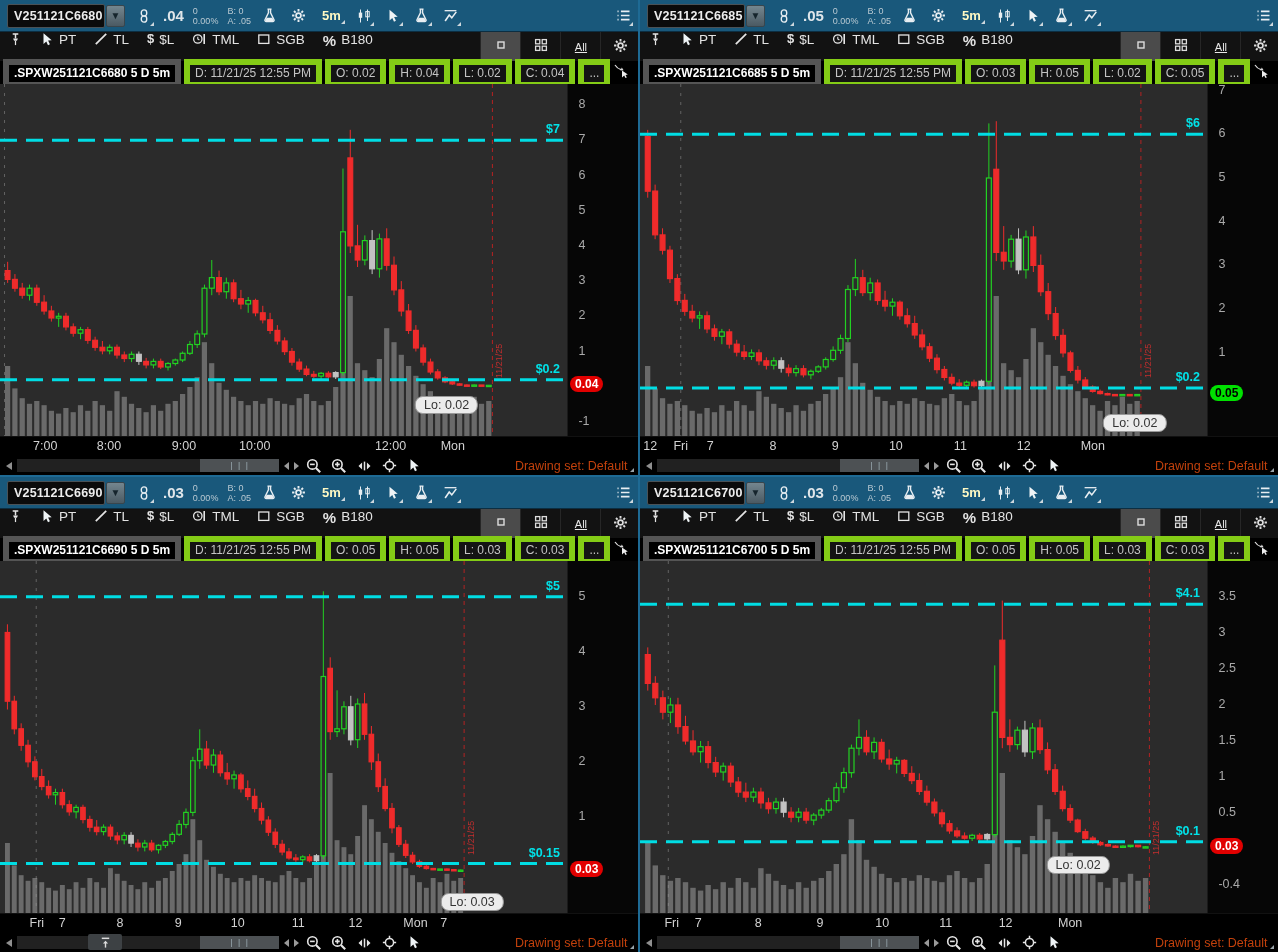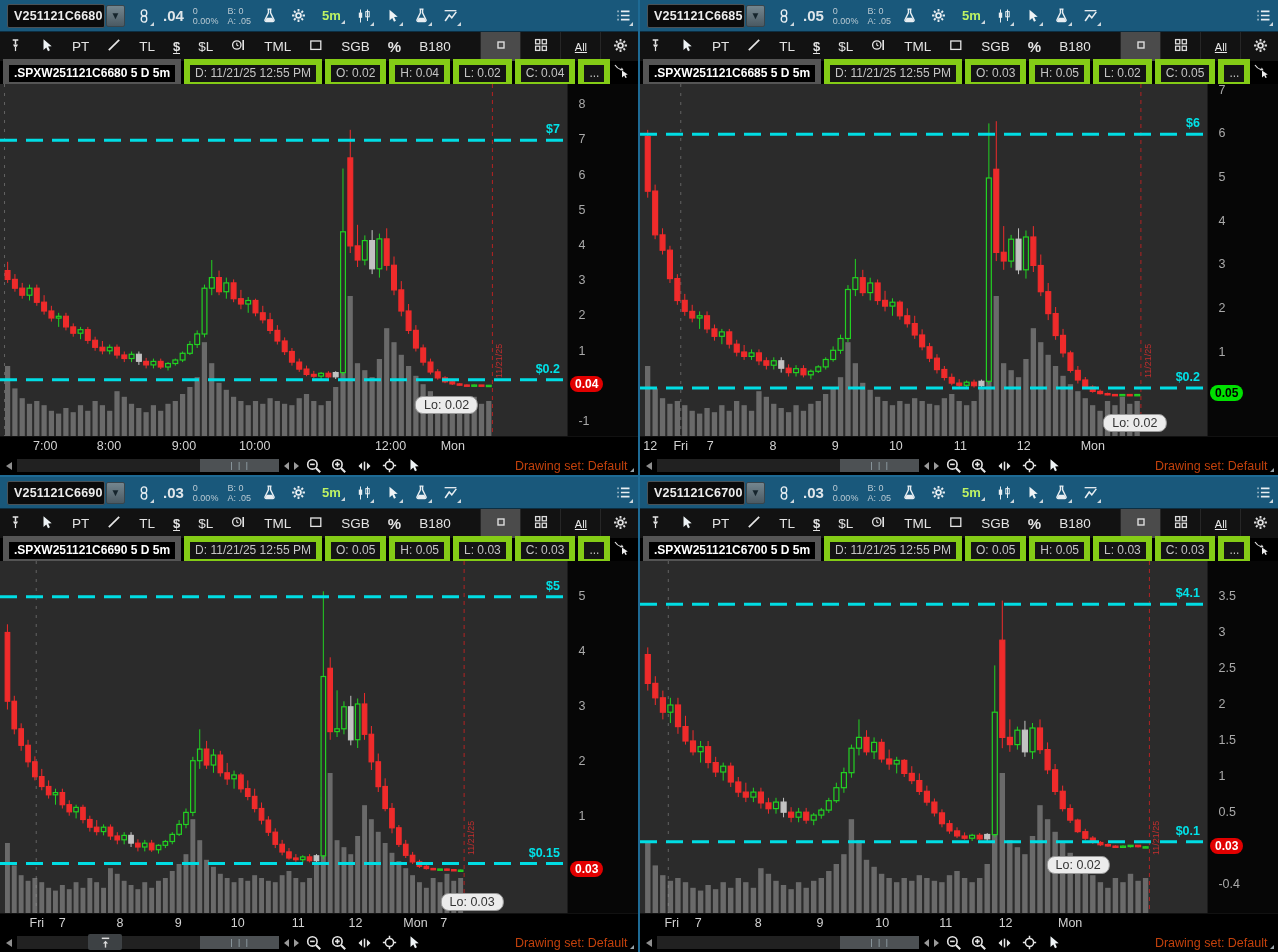--- a/index.html
+++ b/index.html
@@ -6,27 +6,27 @@
   #grid{width:1278px;height:952px;display:grid;grid-template-columns:638px 638px;grid-template-rows:475px 475px;gap:2px;background:#1e6a94;overflow:hidden;}
   .panel{width:638px;height:475px;display:grid;grid-template-rows:32px 30px 22px 352px 20px 19px;background:#000;overflow:hidden;}
   
   .tb1{background:#19587b;display:flex;align-items:center;gap:9px;padding:0 7px;border-bottom:1px solid #0c2e42;}
   .sym{width:90px;height:22px;background:#0b0b0b;border:1px solid #4a5257;border-radius:2px;color:#ededed;font-size:12.5px;font-weight:bold;display:flex;align-items:center;padding-left:6px;letter-spacing:.2px;}
   .symdd{width:19px;height:22px;margin-left:-8px;border:1px solid #39464d;border-radius:2px;background:linear-gradient(#74868f,#4b5a63);color:#15242c;font-size:10px;display:flex;align-items:center;justify-content:center;padding:0;cursor:pointer;}
   .icon{display:inline-flex;align-items:center;justify-content:center;width:20px;height:22px;}
   .icon svg{display:block;}
   .price{font-size:15px;font-weight:bold;color:#dfe6ea;}
   .stack{display:flex;flex-direction:column;font-size:9px;line-height:10px;color:#b9c9d2;}
-  .tf{color:#bef264;font-size:13px;font-weight:bold;padding:2px 4px;}
+  .tf{color:#fef9c3;font-size:13px;font-weight:bold;padding:2px 4px;}
   .sp{flex:1;}
   .corner{position:relative;}
   .corner::after{content:"";position:absolute;right:0;bottom:1px;border-left:4px solid transparent;border-bottom:4px solid #cdd7dd;}
   
   .tb2{background:#121212;display:flex;align-items:center;gap:0;color:#e3e3e3;font-size:13px;border-bottom:1px solid #000;}
-  .tool{display:flex;align-items:center;gap:18px;padding:0 9px;height:100%;cursor:pointer;}
+  .tool{display:flex;gap:5px;padding:0 9px;height:100%;cursor:pointer;}
   .tool .lbl{font-size:13.5px;}
   .dollar{font-size:13px;font-weight:bold;border-bottom:1px solid #e3e3e3;line-height:13px;}
   .rcell{width:39px;height:100%;display:flex;align-items:center;justify-content:center;border-left:1px solid #262626;cursor:pointer;}
   .rcell.active{background:#4b4b4b;}
   .alltxt{font-size:11px;color:#e8e8e8;text-decoration:underline;}
   
   .hdr{background:#000;display:flex;align-items:center;gap:3px;padding:0 3px;}
   .hbox{height:17px;line-height:17px;border:6px solid #84cc16;background:#141414;color:#c4c4c4;font-size:12px;padding:0 5px;white-space:nowrap;}
   .hbox.title{color:#fff;font-weight:bold;background:#000;border-color:#555;}
   .hdricon{margin-left:auto;margin-right:8px;}

